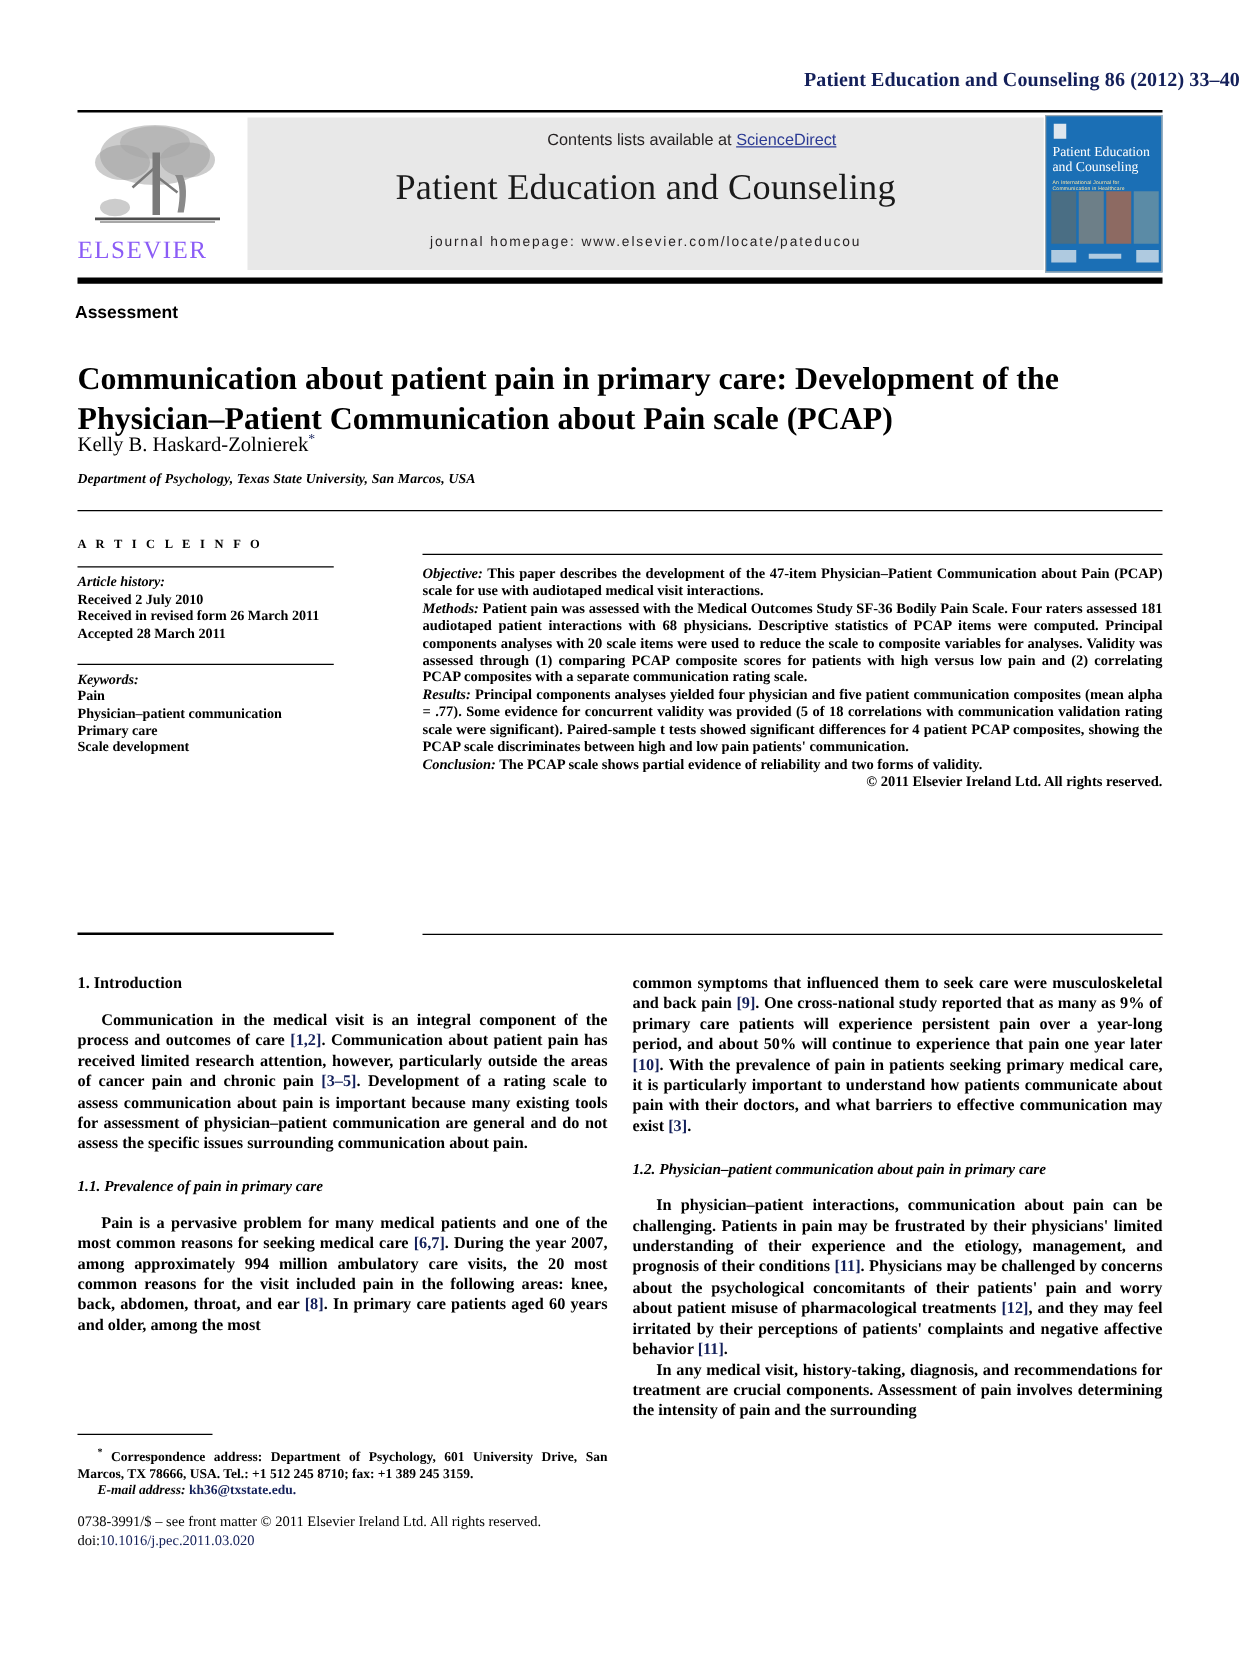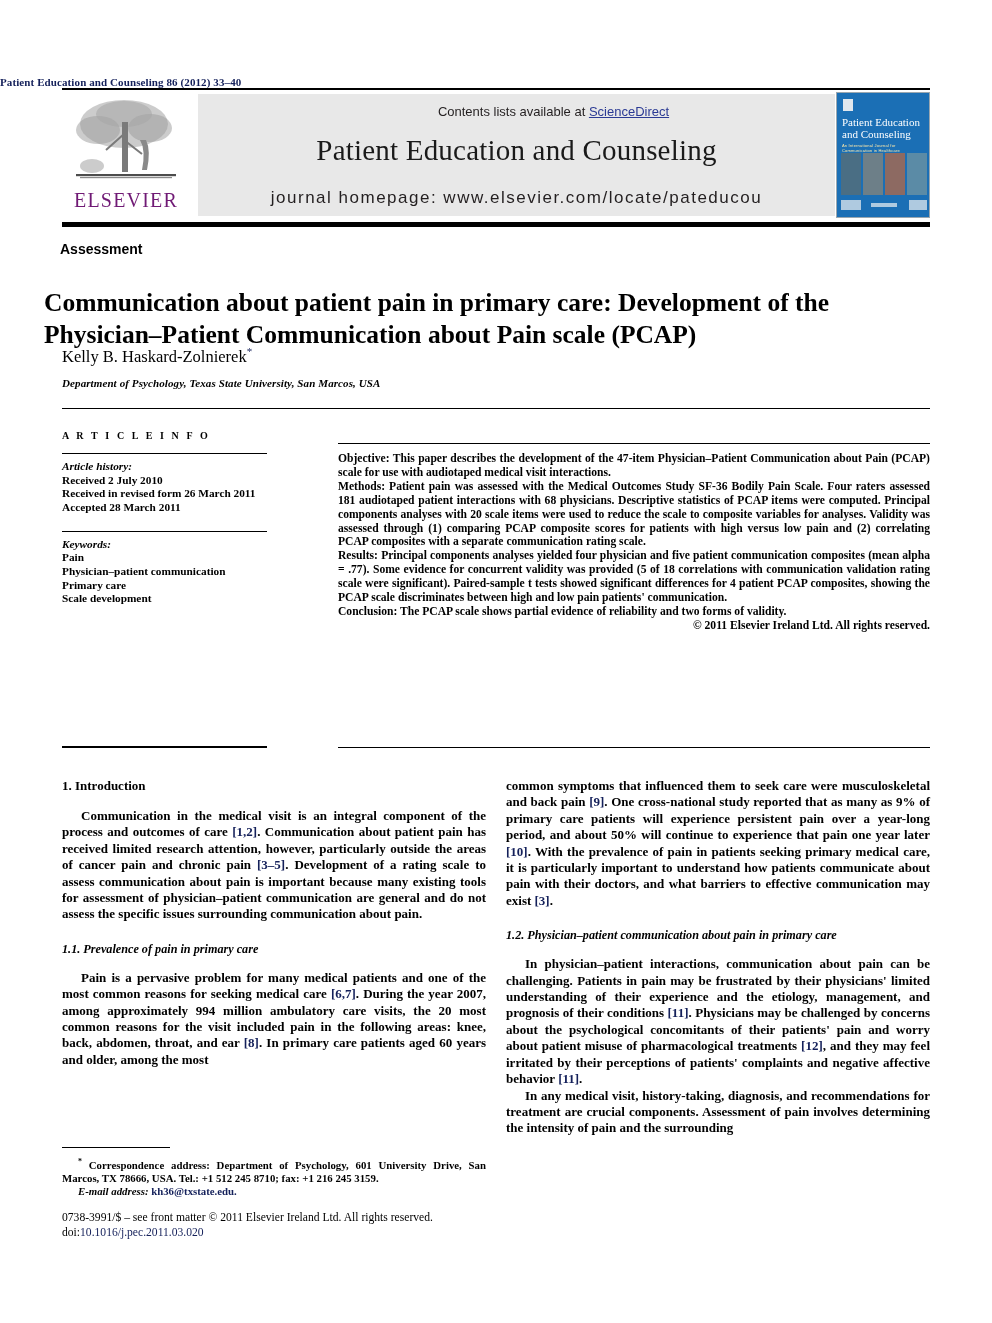--- a/index.html
+++ b/index.html
@@ -19,27 +19,26 @@
     background: #ffffff;
     overflow: hidden;
   }
 
   
   .runhead {
     position: absolute;
     top: 56px;
     left: 0;
     width: 992px;
-    text-align: left;
-    font-family: "Liberation Serif", serif;
-    font-weight: bold;
-    font-size: 11px;
+    text-align: right;
+    font-family: "Liberation Serif", serif;
+    font-weight: bold;
+    font-size: 16px;
     color: #14205a;
     letter-spacing: .1px;
-    margin-top: 20px;
   }
 
   
   .rule-top {
     position: absolute;
     left: 62px;
     top: 88px;
     width: 868px;
     height: 1.6px;
     background: #000;
@@ -60,22 +59,21 @@
     width: 128px;
     height: 122px;
     background: #ffffff;
     overflow: hidden;
   }
   .elsevier-word {
     position: absolute;
     left: 0;
     bottom: 4px;
     width: 128px;
-    text-align: center;
-    color: #701a75;
+    color: #8b5cf6;
     font-family: "Liberation Serif", serif;
     font-size: 20px;
     letter-spacing: 1.2px;
     margin-top: 48px;
   }
   .sd-band {
     position: absolute;
     left: 136px;
     top: 2px;
     width: 637px;
@@ -106,21 +104,21 @@
     color: #1a1a1a;
     letter-spacing: .2px;
   }
   .homepage-line {
     position: absolute;
     left: 0;
     top: 94px;
     width: 637px;
     text-align: center;
     font-family: "Liberation Sans", sans-serif;
-    font-size: 17px;
+    font-size: 11px;
     color: #231f20;
     letter-spacing: 1.5px;
   }
   .cover-thumb {
     position: absolute;
     right: 0;
     top: 0px;
     width: 94px;
     height: 126px;
     background: #1b6fb5;
@@ -205,21 +203,21 @@
   .kicker {
     position: absolute;
     left: 60px;
     top: 241px;
     font-family: Liberation Sans, sans-serif;
     font-weight: bold;
     font-size: 14px;
   }
   .art-title {
     position: absolute;
-    left: 44px;
+    left: 62px;
     top: 270px;
     width: 850px;
     font-family: "Liberation Serif", serif;
     font-size: 25.5px;
     line-height: 32px;
     color: #000;
   }
   .authors {
     position: absolute;
     left: 62px;
@@ -305,20 +303,21 @@
     font-family: "Liberation Serif", serif;
     font-size: 11.6px;
     line-height: 13.9px;
     font-weight: bold;
     text-align: justify;
   }
   .abs-body p {
     margin: 0;
   }
   .abs-body .lbl {
+    font-style: italic;
   }
   .abs-copy {
     text-align: right;
     margin-top: 1px;
   }
 
   
   .rule-info-bot {
     position: absolute;
     left: 62px;
@@ -535,21 +534,21 @@
   <div class="col-right">
     <p class="para" style="text-indent:0"><span>common symptoms that influenced them to seek care were musculoskeletal and back pain </span><span class="ref">[9]</span><span>. One cross-national study reported that as many as 9% of primary care patients will experience persistent pain over a year-long period, and about 50% will continue to experience that pain one year later </span><span class="ref">[10]</span><span>. With the prevalence of pain in patients seeking primary medical care, it is particularly important to understand how patients communicate about pain with their doctors, and what barriers to effective communication may exist </span><span class="ref">[3]</span><span>.</span></p>
 
     <h3 class="sec-h2">1.2. Physician–patient communication about pain in primary care</h3>
     <p class="para"><span>In physician–patient interactions, communication about pain can be challenging. Patients in pain may be frustrated by their physicians' limited understanding of their experience and the etiology, management, and prognosis of their conditions </span><span class="ref">[11]</span><span>. Physicians may be challenged by concerns about the psychological concomitants of their patients' pain and worry about patient misuse of pharmacological treatments </span><span class="ref">[12]</span><span>, and they may feel irritated by their perceptions of patients' complaints and negative affective behavior </span><span class="ref">[11]</span><span>.</span></p>
     <p class="para">In any medical visit, history-taking, diagnosis, and recommendations for treatment are crucial components. Assessment of pain involves determining the intensity of pain and the surrounding</p>
   </div>
 
   <div class="foot-rule"></div>
   <div class="footnote">
-    <div class="fn-indent"><span class="star">*</span><span> Correspondence address: Department of Psychology, 601 University Drive, San Marcos, TX 78666, USA. Tel.: +1 512 245 8710; fax: +1 216 245 3159.</span></div>
+    <div class="fn-indent"><span class="star">*</span><span> Correspondence address: Department of Psychology, 601 University Drive, San Marcos, TX 78666, USA. Tel.: +1 512 245 8710; fax: +1 389 245 3159.</span></div>
     <div class="fn-indent"><span class="email-lbl">E-mail address:</span><span class="link"> kh36@txstate.edu.</span></div>
   </div>
 
   <div class="colophon">
     <div>0738-3991/$ – see front matter © 2011 Elsevier Ireland Ltd. All rights reserved.</div>
     <div><span>doi:</span><span class="doi-link">10.1016/j.pec.2011.03.020</span></div>
   </div>
 
 </div>
 

